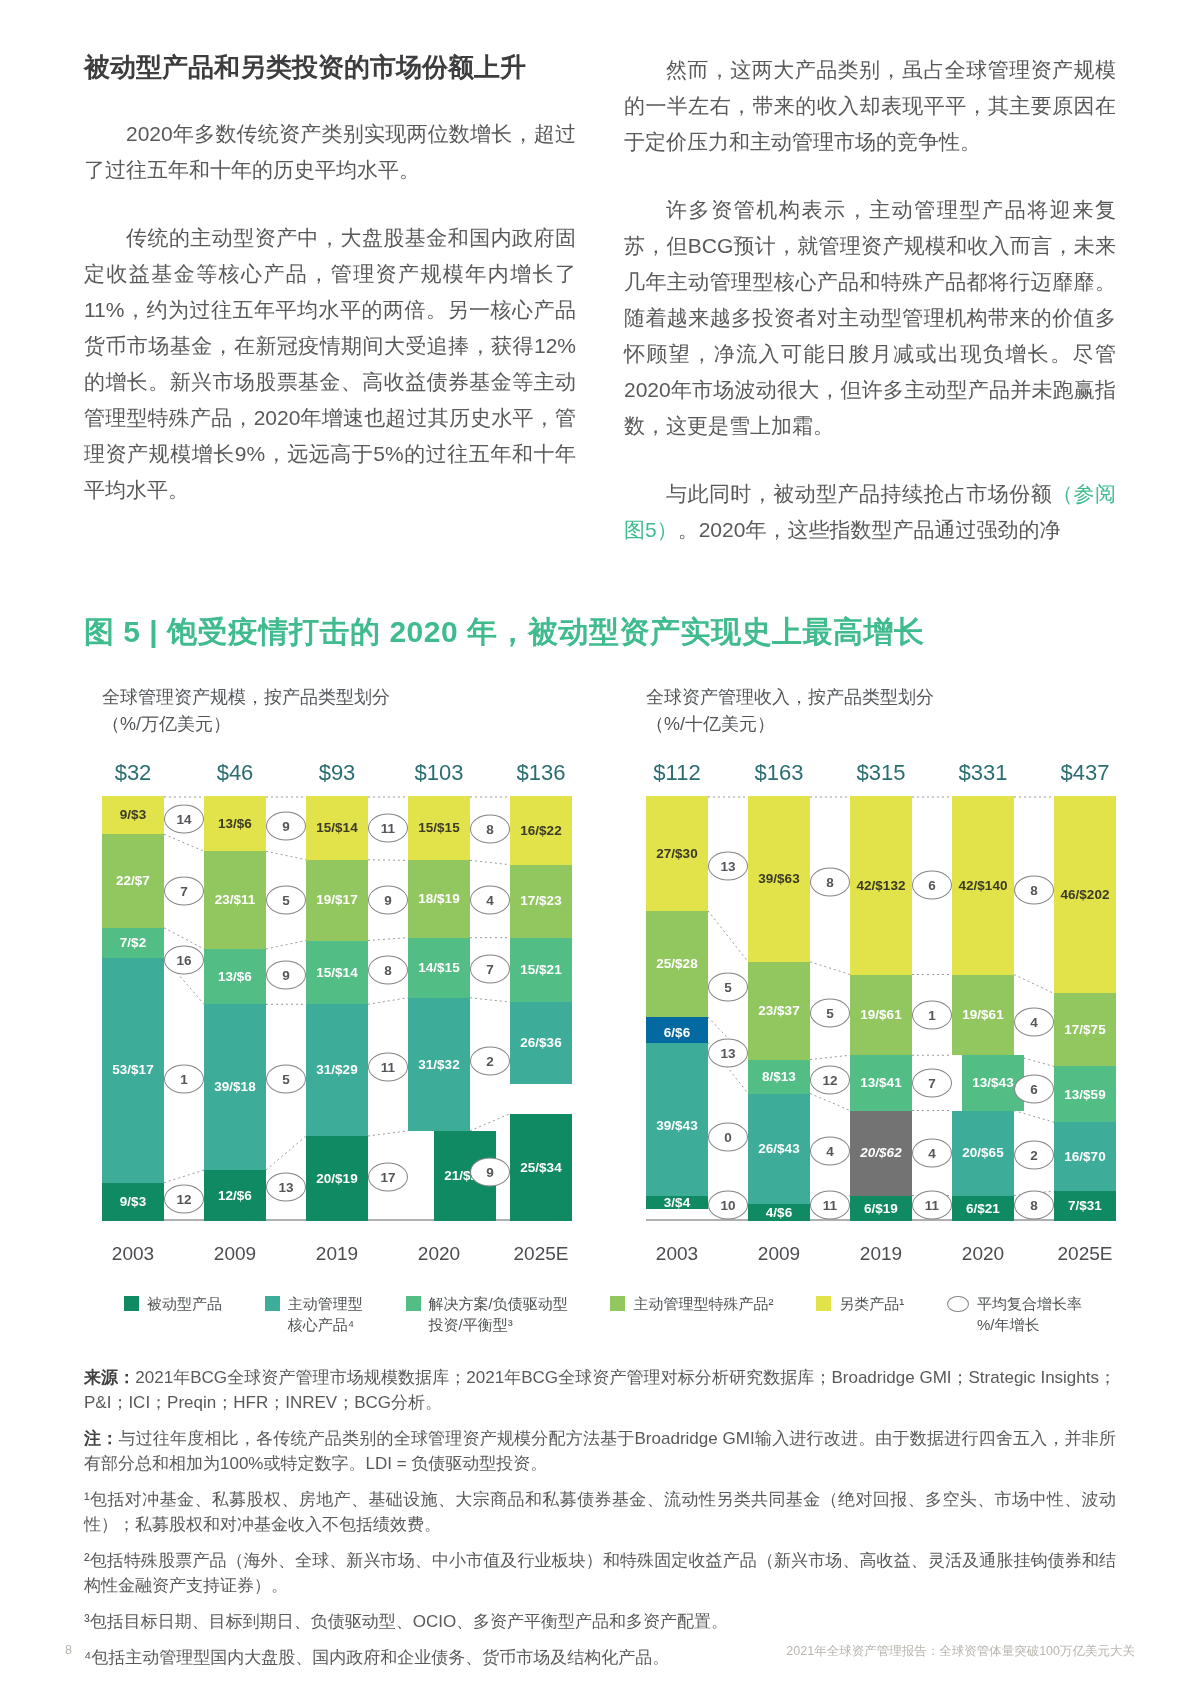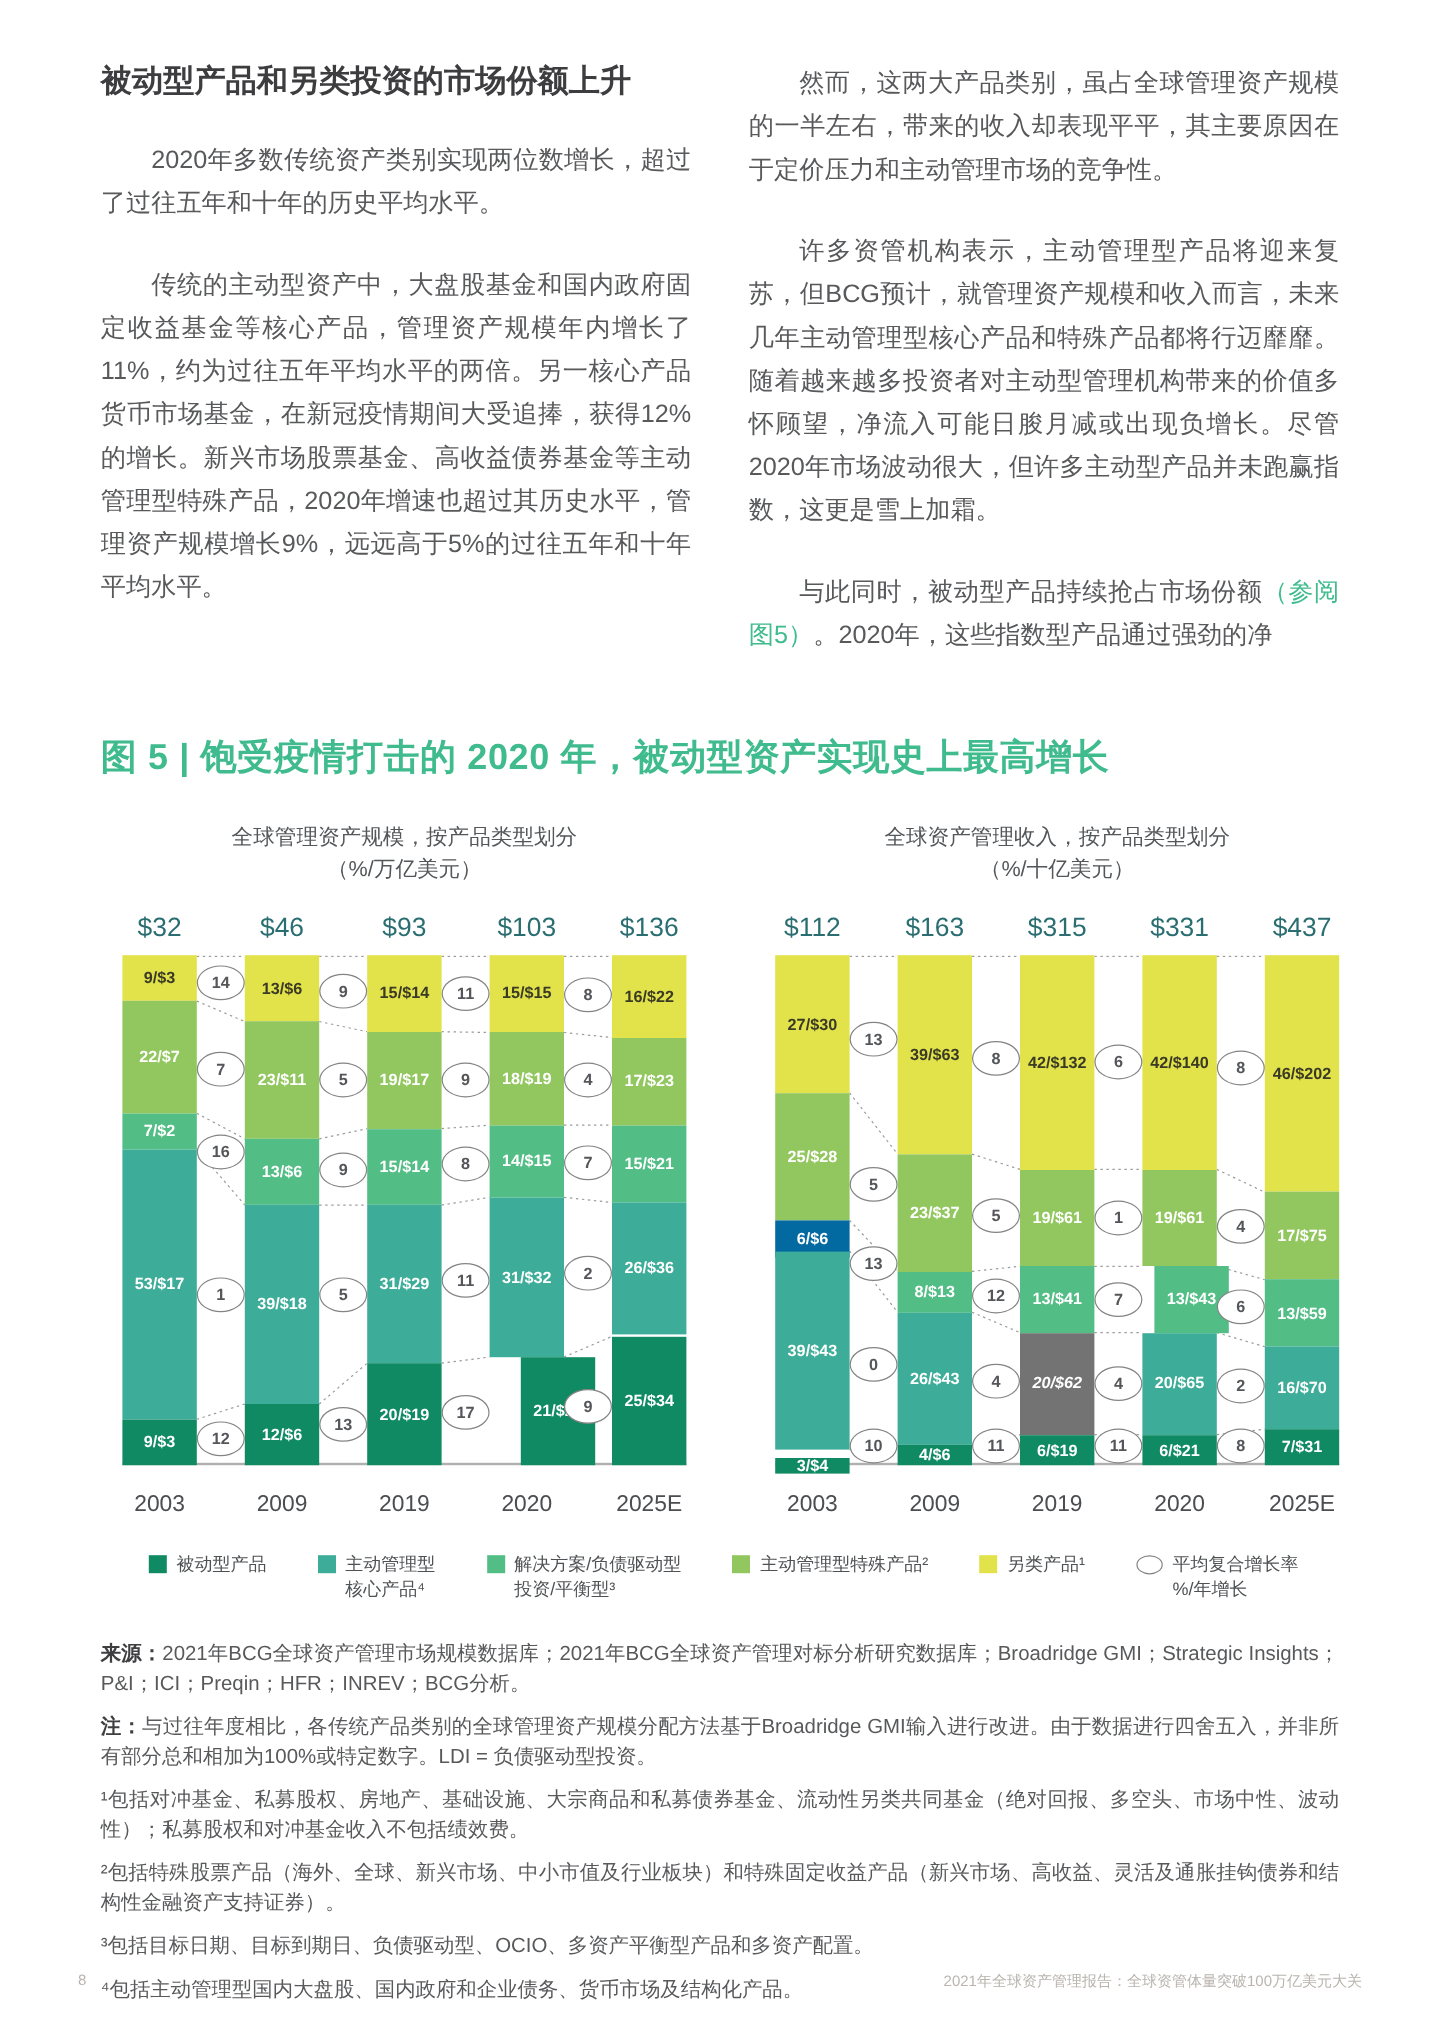--- a/index.html
+++ b/index.html
@@ -12,21 +12,21 @@
   .page{padding:52px 84px 0}
   
   .cols{display:grid;grid-template-columns:1fr 1fr;column-gap:48px}
   .section-title{font-size:26px;line-height:30px;font-weight:700;color:#3d3d3f;margin-bottom:34px}
   .cols p{font-size:21px;line-height:36px;text-align:justify;text-indent:2em;margin-bottom:32px;color:#58595b}
   .green-text{color:#3fbb8e}
   
   .fig-title{margin-top:34px;font-size:30px;line-height:36px;font-weight:700;color:#3fbb8e;letter-spacing:.5px}
   .charts{display:flex;justify-content:space-between;margin-top:34px;padding-left:18px}
   .chart{width:470px}
-  .chart-sub{font-size:18px;line-height:27px;color:#54575a;text-align:center;white-space:pre-line;margin-bottom:18px}
+  .chart-sub{font-size:18px;line-height:27px;color:#54575a;text-align:left;white-space:pre-line;margin-bottom:18px}
   .totals-row{position:relative;height:40px}
   .total{position:absolute;top:4px;transform:translateX(-50%);font-size:22px;color:#2b6e72}
   .plot{position:relative;height:425px;border-bottom:2px solid #b0b0b0}
   .plot svg{position:absolute;left:0;top:0;pointer-events:none}
   .seg{position:absolute;width:62px;display:flex;align-items:center;justify-content:center;
        font-size:13.5px;font-weight:700;line-height:1;overflow:visible}
   .cagr{position:absolute;width:40px;height:29px;border:1.6px solid #848484;border-radius:50%;
         background:#fff;display:flex;align-items:center;justify-content:center;
         font-size:13.5px;font-weight:700;color:#54565a;transform:translate(-50%,-50%);z-index:3}
   .years-row{position:relative;height:50px;margin-top:16px}
@@ -110,21 +110,21 @@
           <div class="seg" style="left: 408px; top: 68.6869px; height: 72.9798px; background: rgb(146, 199, 95); color: rgb(255, 255, 255);">17/$23</div>
           <div class="seg" style="left: 0px; top: 131.75px; height: 29.75px; background: rgb(82, 189, 133); color: rgb(255, 255, 255);">7/$2</div>
           <div class="seg" style="left: 102px; top: 153px; height: 55.25px; background: rgb(82, 189, 133); color: rgb(255, 255, 255);">13/$6</div>
           <div class="seg" style="left: 204px; top: 144.5px; height: 63.75px; background: rgb(82, 189, 133); color: rgb(255, 255, 255);">15/$14</div>
           <div class="seg" style="left: 306px; top: 141.667px; height: 60.101px; background: rgb(82, 189, 133); color: rgb(255, 255, 255);">14/$15</div>
           <div class="seg" style="left: 408px; top: 141.667px; height: 64.3939px; background: rgb(82, 189, 133); color: rgb(255, 255, 255);">15/$21</div>
           <div class="seg" style="left: 0px; top: 161.5px; height: 225.25px; background: rgb(61, 172, 152); color: rgb(255, 255, 255);">53/$17</div>
           <div class="seg" style="left: 102px; top: 208.25px; height: 165.75px; background: rgb(61, 172, 152); color: rgb(255, 255, 255);">39/$18</div>
           <div class="seg" style="left: 204px; top: 208.25px; height: 131.75px; background: rgb(61, 172, 152); color: rgb(255, 255, 255);">31/$29</div>
           <div class="seg" style="left: 306px; top: 201.768px; height: 133.081px; background: rgb(61, 172, 152); color: rgb(255, 255, 255);">31/$32</div>
-          <div class="seg" style="left: 408px; top: 206.061px; height: 110px; background: rgb(61, 172, 152); color: rgb(255, 255, 255);">26/$36</div>
+          <div class="seg" style="left: 408px; top: 206.061px; height: 82px; background: rgb(61, 172, 152); color: rgb(255, 255, 255);">26/$36</div>
           <div class="seg" style="left: 0px; top: 386.75px; height: 38.25px; background: rgb(16, 138, 98); color: rgb(255, 255, 255);">9/$3</div>
           <div class="seg" style="left: 102px; top: 374px; height: 51px; background: rgb(16, 138, 98); color: rgb(255, 255, 255);">12/$6</div>
           <div class="seg" style="left: 204px; top: 340px; height: 85px; background: rgb(16, 138, 98); color: rgb(255, 255, 255);">20/$19</div>
           <div class="seg" style="left: 306px; top: 334.848px; height: 90.1515px; background: rgb(16, 138, 98); color: rgb(255, 255, 255); margin-left: 26px;">21/$22</div>
           <div class="seg" style="left: 408px; top: 317.677px; height: 107.323px; background: rgb(16, 138, 98); color: rgb(255, 255, 255);">25/$34</div>
           <div class="cagr" style="left: 82px; top: 23.375px;">14</div>
           <div class="cagr" style="left: 82px; top: 94.5625px;">7</div>
           <div class="cagr" style="left: 82px; top: 163.625px;">16</div>
           <div class="cagr" style="left: 82px; top: 282.625px;">1</div>
           <div class="cagr" style="left: 82px; top: 402.688px;">12</div>
@@ -198,21 +198,21 @@
           <div class="seg" style="left: 0px; top: 221px; height: 31px; background: #0369a1; color: rgb(255, 255, 255);">6/$6</div>
           <div class="seg" style="left: 102px; top: 263.5px; height: 34px; background: rgb(82, 189, 133); color: rgb(255, 255, 255);">8/$13</div>
           <div class="seg" style="left: 204px; top: 259.25px; height: 55.25px; background: rgb(82, 189, 133); color: rgb(255, 255, 255);">13/$41</div>
           <div class="seg" style="left: 316px; top: 259.25px; height: 55.25px; background: rgb(82, 189, 133); color: rgb(255, 255, 255);">13/$43</div>
           <div class="seg" style="left: 408px; top: 270.455px; height: 55.8081px; background: rgb(82, 189, 133); color: rgb(255, 255, 255);">13/$59</div>
           <div class="seg" style="left: 0px; top: 246.5px; height: 165.75px; background: rgb(61, 172, 152); color: rgb(255, 255, 255);">39/$43</div>
           <div class="seg" style="left: 102px; top: 297.5px; height: 110.5px; background: rgb(61, 172, 152); color: rgb(255, 255, 255);">26/$43</div>
           <div class="seg" style="left: 204px; top: 314.5px; height: 85px; background: #737373; color: rgb(255, 255, 255); font-style: italic;">20/$62</div>
           <div class="seg" style="left: 306px; top: 314.5px; height: 85px; background: rgb(61, 172, 152); color: rgb(255, 255, 255);">20/$65</div>
           <div class="seg" style="left: 408px; top: 326.263px; height: 68.6869px; background: rgb(61, 172, 152); color: rgb(255, 255, 255);">16/$70</div>
-          <div class="seg" style="left: 0px; top: 419px; height: 12.75px; background: rgb(16, 138, 98); color: rgb(255, 255, 255);">3/$4</div>
+          <div class="seg" style="left: 0px; top: 400px; height: 12.75px; background: rgb(16, 138, 98); color: rgb(255, 255, 255);">3/$4</div>
           <div class="seg" style="left: 102px; top: 408px; height: 17px; background: rgb(16, 138, 98); color: rgb(255, 255, 255);">4/$6</div>
           <div class="seg" style="left: 204px; top: 399.5px; height: 25.5px; background: rgb(16, 138, 98); color: rgb(255, 255, 255);">6/$19</div>
           <div class="seg" style="left: 306px; top: 399.5px; height: 25.5px; background: rgb(16, 138, 98); color: rgb(255, 255, 255);">6/$21</div>
           <div class="seg" style="left: 408px; top: 394.949px; height: 30.0505px; background: rgb(16, 138, 98); color: rgb(255, 255, 255);">7/$31</div>
           <div class="cagr" style="left: 82px; top: 70.125px;">13</div>
           <div class="cagr" style="left: 82px; top: 191.25px;">5</div>
           <div class="cagr" style="left: 82px; top: 257.125px;">13</div>
           <div class="cagr" style="left: 82px; top: 341.062px;">0</div>
           <div class="cagr" style="left: 82px; top: 409px;">10</div>
           <div class="cagr" style="left: 184px; top: 86.0625px;">8</div>

